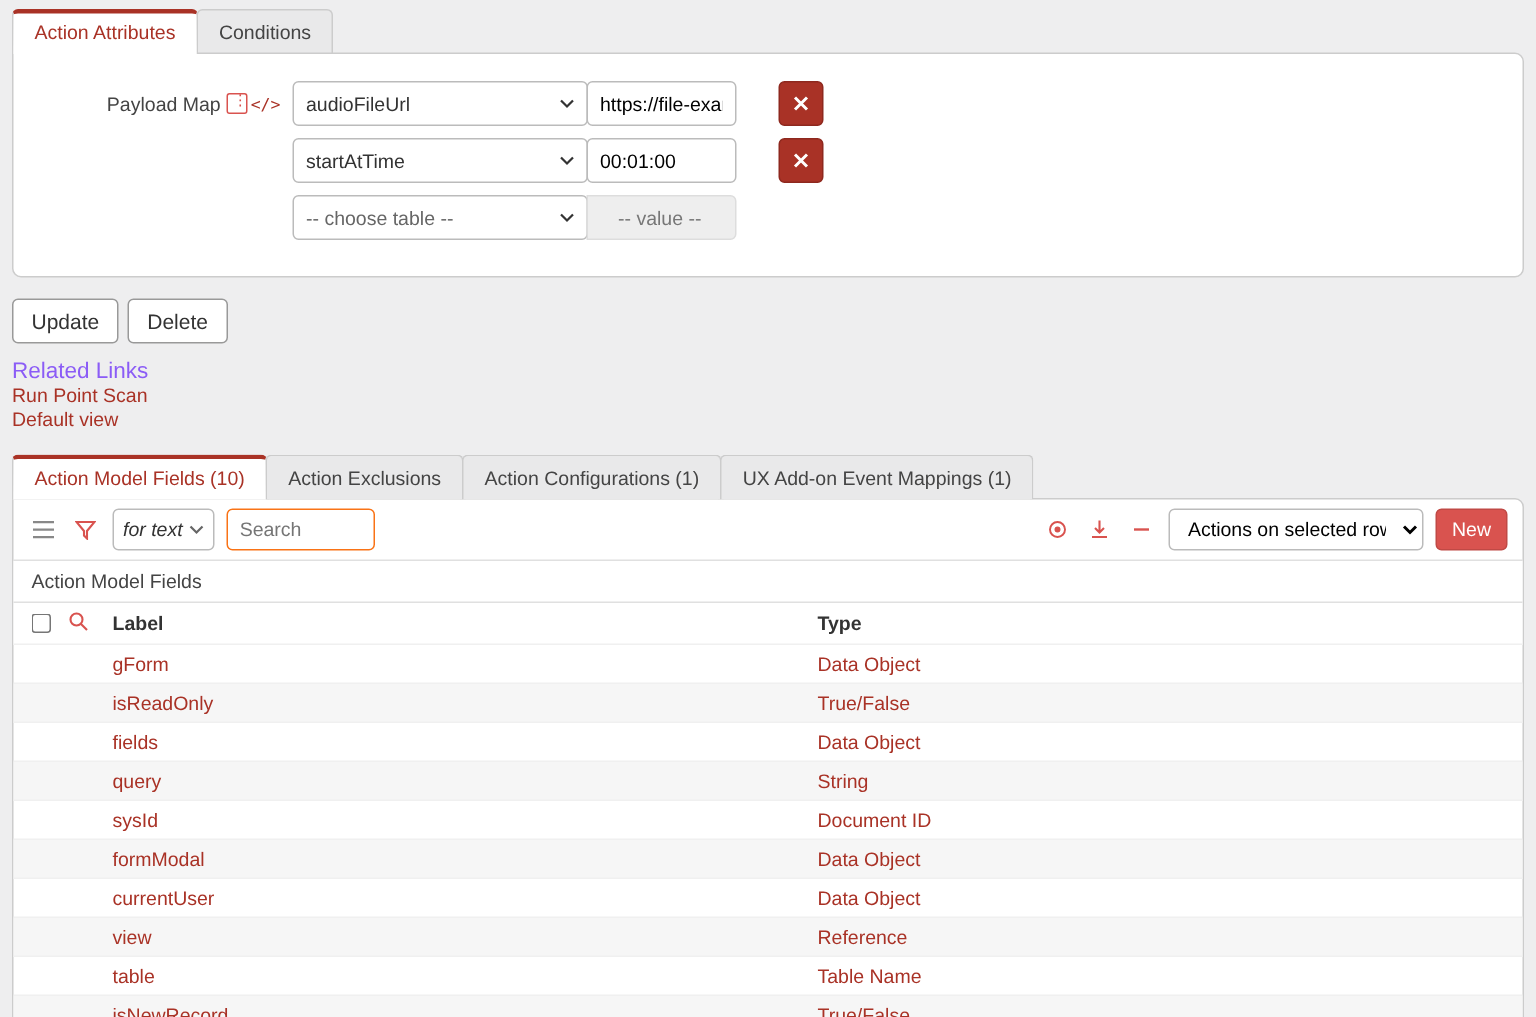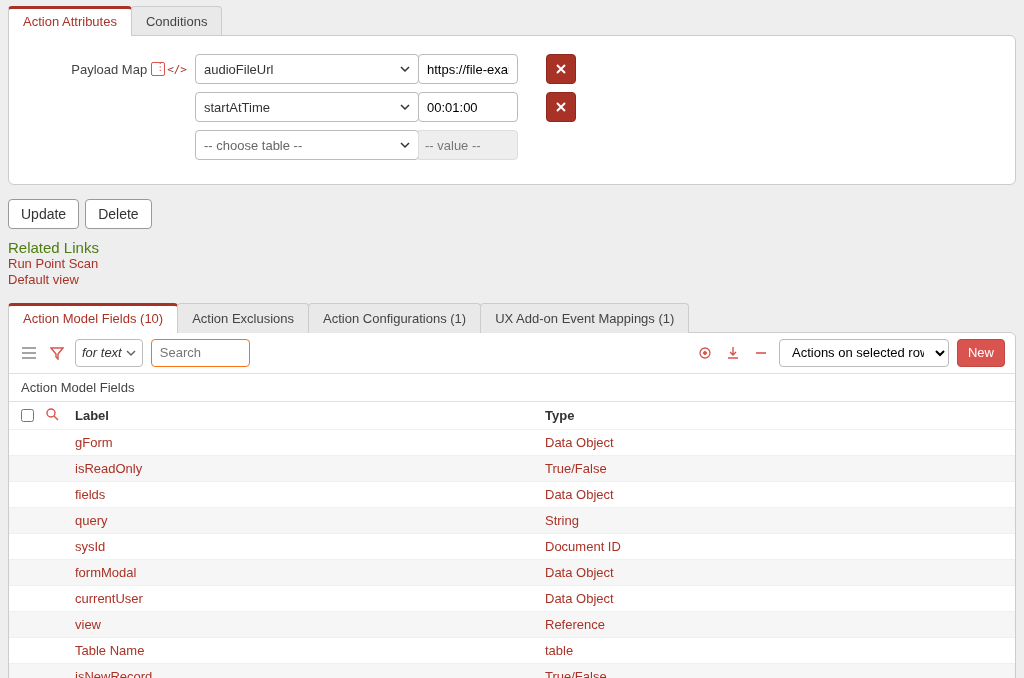--- a/index.html
+++ b/index.html
@@ -38,42 +38,42 @@
     position: relative;
     z-index: 1;
     margin-top: -1px;
   }
   .payload-row { display: flex; align-items: center; margin-bottom: 8px; }
   .payload-label-col { width: 170px; text-align: right; padding-right: 8px; color: #444; display: flex; align-items: center; justify-content: flex-end; gap:4px;}
   .field-select {
     border: 1px solid #bbb;
     border-radius: 4px;
     height: 30px;
-    width: 224px;
+    width: 197px;
     padding: 0 8px;
     font-size: 13px;
     background:#fff;
     display:flex; align-items:center; justify-content:space-between;gap:28px;
   }
   .value-input {
     border: 1px solid #bbb;
     border-radius: 4px;
     height: 30px;
     width: 100px;
     padding: 0 8px;
     font-size: 13px;
     margin-left: -1px;
   }
   .value-static {
     background:#eee; color:#777;
     border: 1px solid #ddd;
     border-radius: 0 4px 4px 0;
     height: 30px;
     width: 100px;
-    padding: 0 6px;
+    padding: 0 20px;
     margin-left: -1px;
     display:flex; align-items:center;
     font-size:13px;
   }
   .del-btn {
     width: 30px; height: 30px;
     margin-left: 28px;
     background: #a93226;
     border: 1px solid #8e281e;
     border-radius: 4px;
@@ -81,21 +81,21 @@
     color:#fff;
     cursor:pointer;
   }
   .del-btn svg { width: 12px; height: 12px; stroke:#fff; stroke-width:2; }
   .btn {
     background:#fff; border:1px solid #999; border-radius:4px;
     padding: 6px 12px; font-size:14px; cursor:pointer;
     color: #333;
   }
   .btn-row { margin-top: 14px; display:flex; gap:6px; }
-  .section-title { margin-top: 10px; font-size: 15px; color:#4d7c0f; }
+  .section-title { margin-top: 10px; font-size: 15px; color:#8b5cf6; }
   .link { color: #a93226; font-size:13px; display:block; line-height:1.25; cursor:pointer;}
   .lower-tabs { margin-top: 14px; display:flex; }
   .list-wrap {
     background:#fff; border:1px solid #ccc; border-radius: 0 6px 0 0;
     margin-top:-1px;
   }
   .toolbar {
     display:flex; align-items:center; padding:6px 10px; gap:8px;
     border-bottom:1px solid #e0e0e0;
   }
@@ -318,22 +318,22 @@
         </div>
         <div class="grid-row alt">
           <div></div>
           <div></div>
           <div><a>view</a></div>
           <div><a>Reference</a></div>
         </div>
         <div class="grid-row">
           <div></div>
           <div></div>
+          <div><a>table</a></div>
           <div><a>Table Name</a></div>
-          <div><a>table</a></div>
         </div>
         <div class="grid-row alt">
           <div></div>
           <div></div>
           <div><a>isNewRecord</a></div>
           <div><a>True/False</a></div>
         </div>
       </div>
 
   </div>

